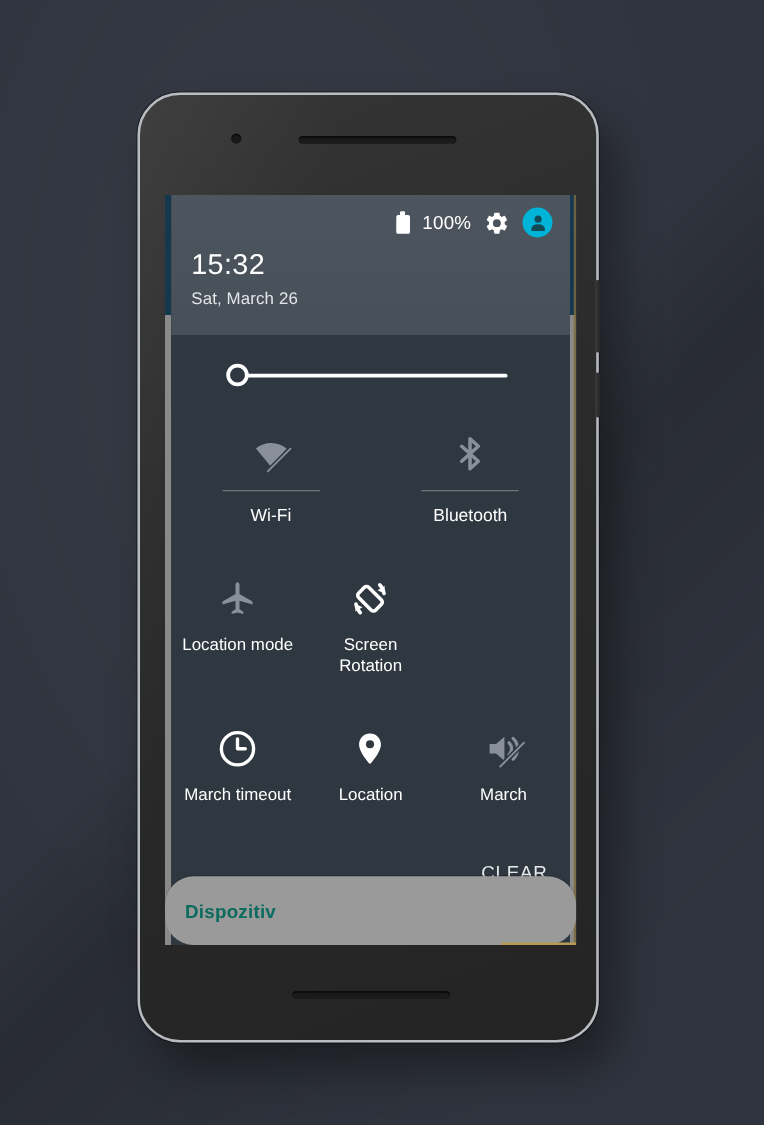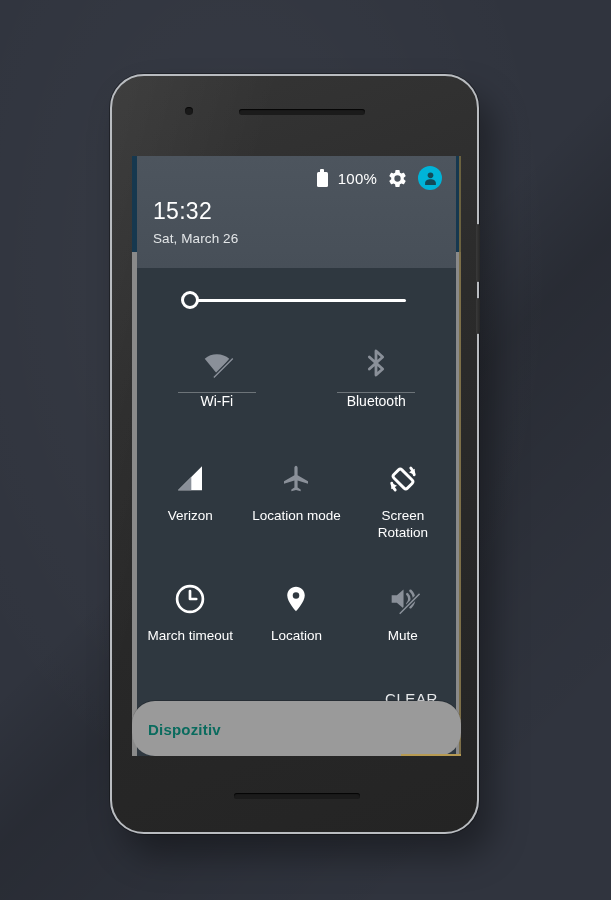--- a/index.html
+++ b/index.html
@@ -158,21 +158,21 @@
   .tile-wide{
     display:flex;flex-direction:column;align-items:center;
     justify-content:flex-start;padding-top:8px;
   }
   .tile-wide .glyph{height:46px;display:flex;align-items:center;justify-content:center;}
   .tile-divider{
     width:78px;height:1px;background:rgba(255,255,255,0.30);
     margin:6px 0 0 0;
   }
   .tile-wide .lbl{
-    color:#ffffff;font-size:14px;text-align:center;
+    color:#ffffff;font-size:14px;margin-top:11px;text-align:center;
   }
 
   .tile-grid{
     display:grid;grid-template-columns:repeat(3,1fr);
   }
   #tiles-mid{flex:0 0 120px;}
   #tiles-bot{flex:0 0 120px;}
   .tile{
     display:flex;flex-direction:column;align-items:center;
     justify-content:flex-start;padding-top:10px;
@@ -285,29 +285,20 @@
               <path d="M7 7.5L17 16.5L12 21V3l5 4.5L7 16.5"></path>
             </svg>
           </span>
           <div class="tile-divider"></div>
           <span class="lbl">Bluetooth</span>
         </div>
       </div>
 
       <div id="tiles-mid" class="tile-grid">
 
-        <div class="tile">
-          <span class="glyph">
-            <svg width="32" height="32" viewBox="0 0 24 24">
-              <path d="M3 20.5h18V2.5L3 20.5z" fill="#ffffff"></path>
-              <path d="M3 20.5L13 10.5v10H3z" fill="#8a9099"></path>
-            </svg>
-          </span>
-          <span class="lbl">Verizon</span>
-        </div>
 
         <div class="tile">
           <span class="glyph">
             <svg width="32" height="32" viewBox="0 0 24 24" fill="#8a9099">
               <path d="M21 15.5v-1.8l-7.8-4.6V3.7c0-.86-.54-1.6-1.2-1.6s-1.2.74-1.2 1.6v5.4L3 13.7v1.8l7.8-2.3v5.1l-2.3 1.5v1.4l3.5-.95 3.5.95v-1.4l-2.3-1.5v-5.1L21 15.5z"></path>
             </svg>
           </span>
           <span class="lbl">Location mode</span>
         </div>
 
@@ -349,21 +340,21 @@
 
         <div class="tile">
           <span class="glyph">
             <svg width="34" height="32" viewBox="0 0 24 24">
               <path d="M3.5 9.2v5.6h3.9l5 4.4V4.8l-5 4.4H3.5z" fill="#8a9099"></path>
               <path d="M15.2 8.4a5 5 0 0 1 0 7.2" fill="none" stroke="#8a9099" stroke-width="1.9" stroke-linecap="round"></path>
               <path d="M17.6 5.8a8.5 8.5 0 0 1 0 12.4" fill="none" stroke="#8a9099" stroke-width="1.9" stroke-linecap="round"></path>
               <rect x="2.0" y="17.0" width="22" height="2.1" transform="rotate(-45 12 12)" fill="#8a9099" stroke="#2f3840" stroke-width="0.95"></rect>
             </svg>
           </span>
-          <span class="lbl">Mute</span>
+          <span class="lbl">March</span>
         </div>
       </div>
 
       <div id="qs-footer">
         <span id="clear-button">CLEAR</span>
       </div>
 
     </div>
 
     <div id="app-overlay">

